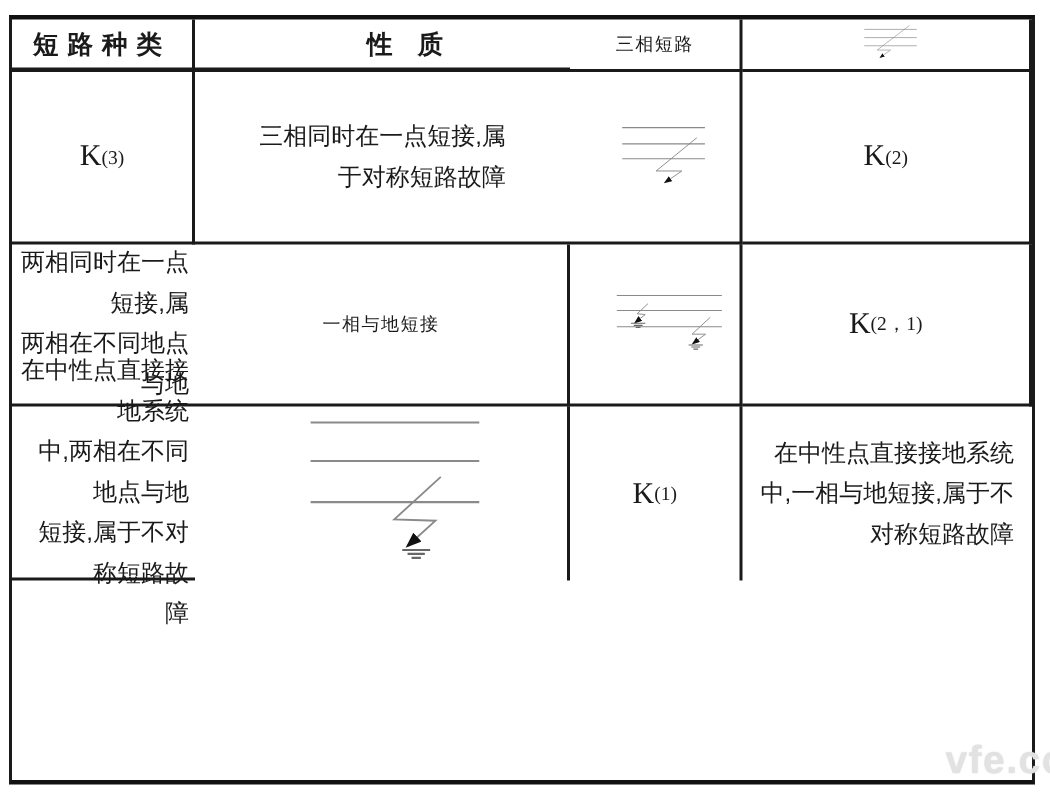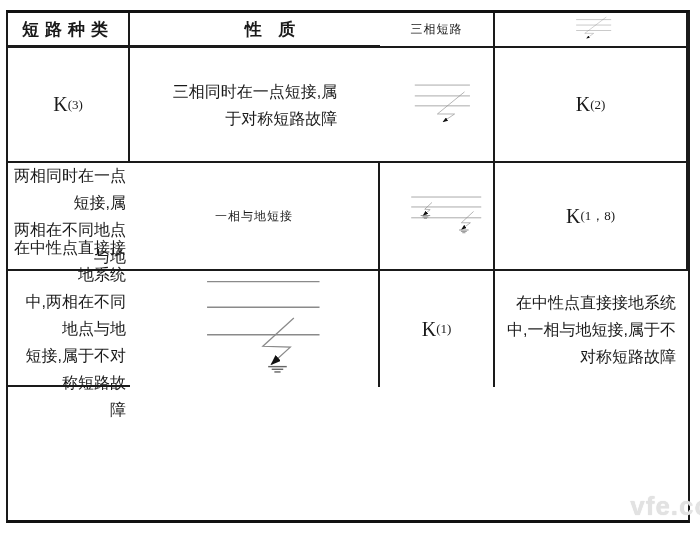--- a/index.html
+++ b/index.html
@@ -100,21 +100,21 @@
         <path d="M207,48 L180,73 L200,73 L181,87" fill="none" stroke="#8a8a8a" stroke-width="1.4" marker-end="url(#ar3)"></path>
         <g stroke="#666" stroke-width="1.6">
           <line x1="175" y1="89" x2="196" y2="89"></line>
           <line x1="179" y1="92" x2="192" y2="92"></line>
           <line x1="182" y1="95" x2="189" y2="95"></line>
         </g>
       </svg>
     </div>
     <div class="cell sym">
       <span>K</span>
-        <sup>(1，8)</sup>
+        <sup>(2，1)</sup>
     </div>
     <div class="cell prop last-col">在中性点直接接地系统
 中,两相在不同地点与地
 短接,属于不对称短路故
 障</div>
 
     <div class="cell diag last-row">
       <svg viewBox="0 0 250 131">
         <defs>
           <marker id="ar4" markerUnits="userSpaceOnUse" markerWidth="12" markerHeight="9" refX="10" refY="4.5" orient="auto">

